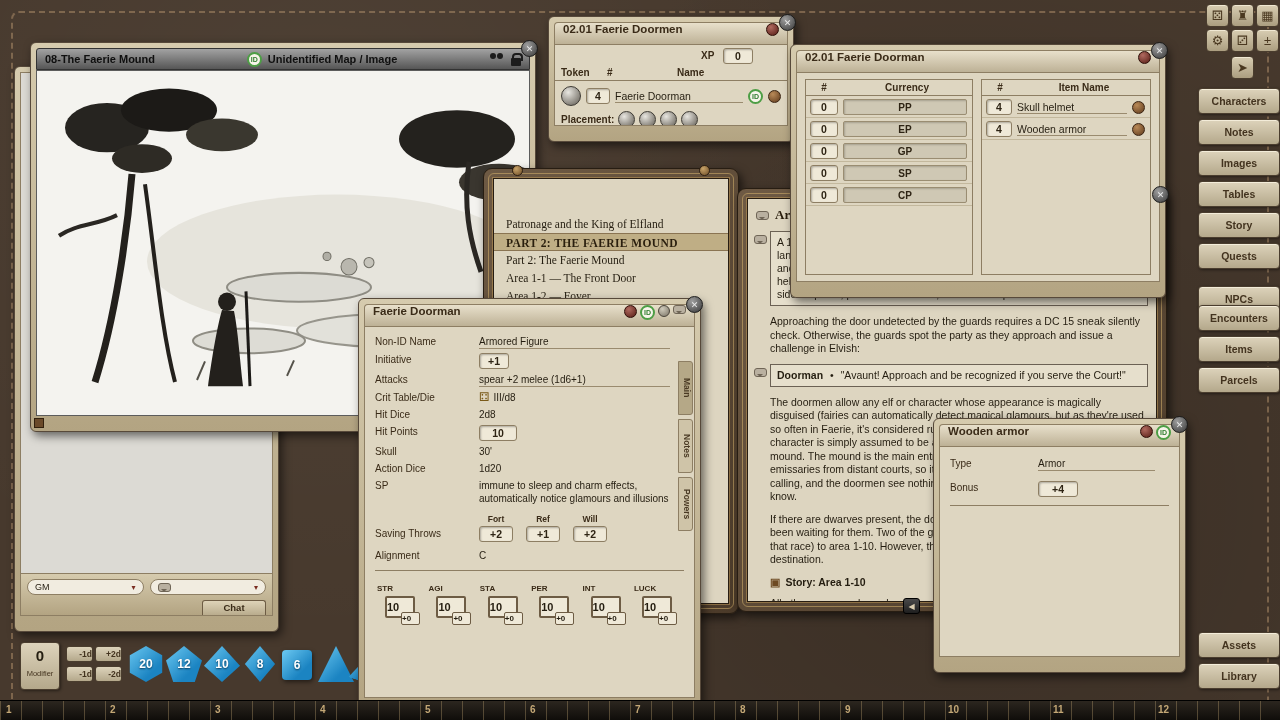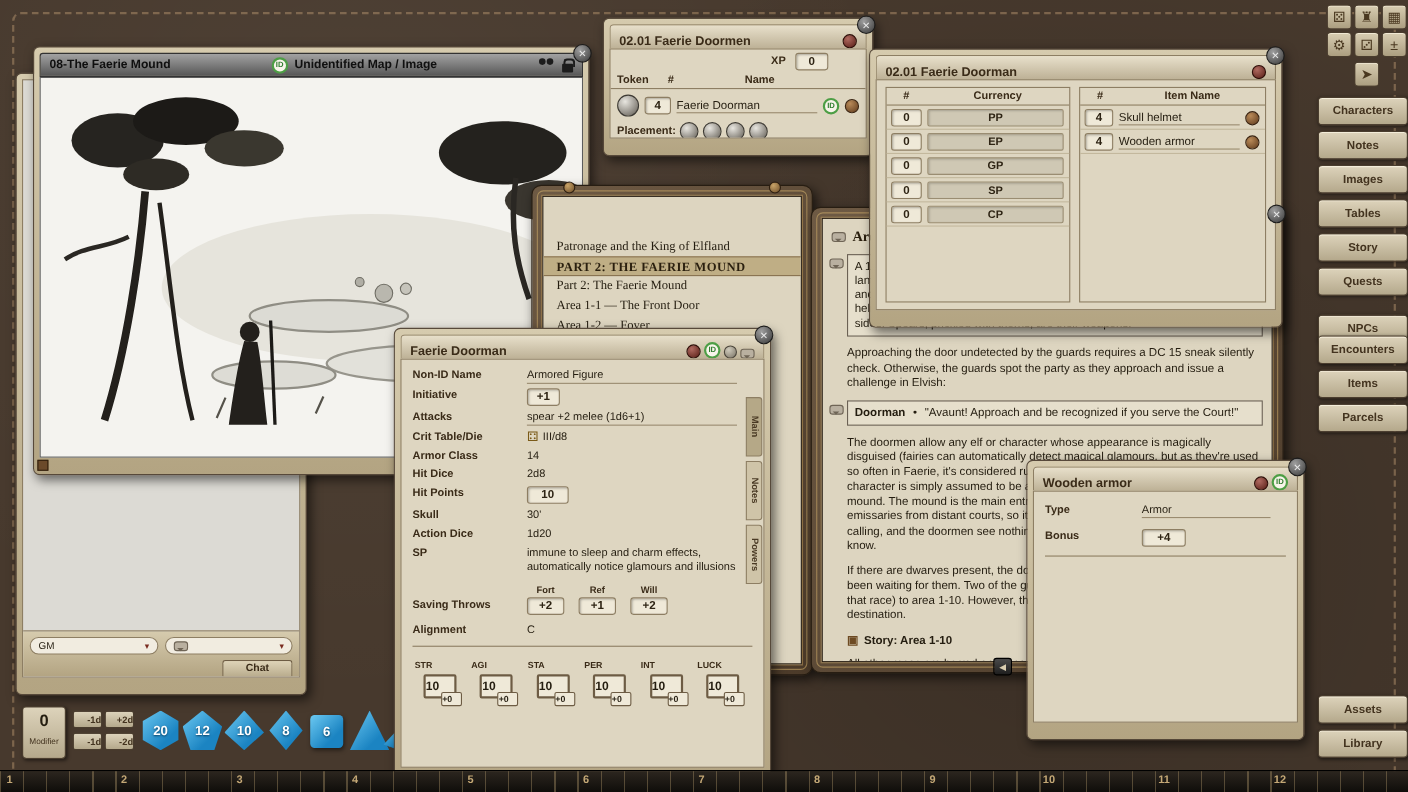--- a/index.html
+++ b/index.html
@@ -6,21 +6,21 @@
 html,body{width:1280px;height:720px;overflow:hidden}
 body{font-family:"Liberation Sans",sans-serif;background:#46392e;position:relative}
 #screen{position:absolute;inset:0;background:
  radial-gradient(circle at 25% 20%,rgba(255,255,255,.04),transparent 45%),
  radial-gradient(circle at 75% 70%,rgba(0,0,0,.18),transparent 55%),
  #47392d}
 #screen::before{content:"";position:absolute;inset:11px;border:2px dashed rgba(190,155,115,.45);border-radius:8px;pointer-events:none}
 
 
 .win{position:absolute;background:linear-gradient(#d6cbae,#b3a482);border:1px solid #57493a;border-radius:6px;padding:5px;box-shadow:3px 4px 10px rgba(0,0,0,.55)}
-.tbar{position:relative;height:22px;display:flex;align-items:flex-end;gap:3px;padding:0 8px;background:linear-gradient(#e8e0cb,#bdb196);border:1px solid #8d7e63;border-bottom:none;border-radius:4px 4px 0 0;font-weight:bold;font-size:11.5px;color:#3a2b18;white-space:nowrap}
+.tbar{position:relative;height:22px;display:flex;align-items:flex-start;gap:3px;padding:0 8px;background:linear-gradient(#e8e0cb,#bdb196);border:1px solid #8d7e63;border-bottom:none;border-radius:4px 4px 0 0;font-weight:bold;font-size:11.5px;color:#3a2b18;white-space:nowrap}
 .wbody{position:relative;background:#ded6c1;border:1px solid #8d7e63;height:calc(100% - 32px);overflow:hidden}
 .close{position:absolute;top:-3px;right:-3px;width:17px;height:17px;border-radius:50%;background:radial-gradient(circle at 35% 30%,#9f9f9f,#383838);border:1px solid #1c1c1c;color:#e9e9e9;font-size:9px;line-height:16px;text-align:center;z-index:6;cursor:pointer}
 .lockball{width:13px;height:13px;border-radius:50%;background:radial-gradient(circle at 35% 30%,#b06a60,#561c14);border:1px solid #2e0e08;margin-left:auto}
 .grayball{width:12px;height:12px;border-radius:50%;background:radial-gradient(circle at 35% 30%,#cfcabb,#7b7466);border:1px solid #4a443a}
 .idb{width:15px;height:15px;border-radius:50%;background:#f7f4ea;border:2px solid #4d9e45;color:#2f7d2f;font-size:7px;font-weight:bold;display:inline-flex;align-items:center;justify-content:center;flex:none}
 .dot{width:13px;height:13px;border-radius:50%;background:radial-gradient(circle at 35% 30%,#b98a58,#5f3a1c);border:1px solid #3a2412;flex:none}
 .boxf{display:inline-block;background:#efe9d8;border:1px solid #8d7e63;border-radius:3px;box-shadow:inset 1px 1px 2px rgba(0,0,0,.28);text-align:center;font-size:10.5px;font-weight:bold;color:#2e2414;height:16px;line-height:15px}
 .ulf{border-bottom:1px solid #9a8b6f}
 .lbl{font-weight:bold;font-size:10px;color:#3a2b18}
 .bubble{position:relative;width:13px;height:9px;background:#b9b0a0;border:1px solid #6f6556;border-radius:3px;flex:none}
@@ -42,21 +42,21 @@
 .map-tbar{position:relative;height:22px;display:flex;align-items:center;gap:6px;padding:0 8px;background:linear-gradient(#a2a2a2,#565656);border:1px solid #333;border-radius:3px 3px 0 0;font-size:11px;font-weight:bold;color:#0f0f0f;white-space:nowrap}
 .ppl{position:relative;width:16px;height:12px;flex:none}
 .ppl::before,.ppl::after{content:"";position:absolute;width:6px;height:6px;border-radius:50%;background:#1c1c1c;top:0}
 .ppl::before{left:1px}.ppl::after{left:8px}
 .padlock{position:relative;width:10px;height:8px;background:#1c1c1c;border-radius:1px;margin-top:5px;flex:none}
 .padlock::before{content:"";position:absolute;top:-5px;left:1px;width:7px;height:6px;border:2px solid #1c1c1c;border-bottom:none;border-radius:4px 4px 0 0}
 .resizer{position:absolute;left:3px;bottom:3px;width:10px;height:10px;background:#6b4a2a;border:1px solid #33210e}
 
 
 .nrow{display:flex;align-items:flex-start;gap:4px;margin:4px 10px 0 10px;padding-right:14px;font-size:10px;color:#241d10;line-height:13px}
-.nlab{width:100px;flex:none;font-weight:bold;color:#3a2b18}
+.nlab{width:100px;flex:none;font-weight:normal;color:#3a2b18}
 .nval{flex:1}
 .ndiv{border:none;border-top:1px solid #8d7e63;margin:8px 10px 0 10px}
 .ntab{position:absolute;right:1px;width:15px;height:54px;writing-mode:vertical-rl;font-size:8.5px;font-weight:bold;text-align:center;background:#cfc4a8;border:1px solid #8d7e63;border-radius:0 3px 3px 0;color:#4a3a24;cursor:pointer}
 .ab{width:46px;position:relative;text-align:left}
 .ab-box{margin:1px auto 0;width:30px;height:22px;background:#efe9d8;border:2px solid #6d5c44;border-radius:2px;font-size:11px;font-weight:bold;line-height:19px;color:#241d10}
 .ab-mod{position:absolute;right:3px;bottom:-7px;width:19px;height:13px;background:#efe9d8;border:1px solid #6d5c44;border-radius:2px;font-size:8px;line-height:11px;font-weight:bold;color:#241d10}
 .ab-lab{font-size:8px;font-weight:bold;color:#3a2b18}
 
 
 .stx{font-size:10.5px;line-height:13.5px;color:#241d10;margin:9px 8px 0 22px}
@@ -305,24 +305,20 @@
       <div class="nrow">
           <span class="nlab">Attacks</span>
           <span class="nval ulf">spear +2 melee (1d6+1)</span>
         </div>
       <div class="nrow">
           <span class="nlab">Crit Table/Die</span>
           <span style="color:#7a5a18;font-size:12px;line-height:12px">⚃</span>
           <span class="nval">III/d8</span>
         </div>
       <div class="nrow">
-          <span class="nlab">Armor Class</span>
-          <span class="nval">14</span>
-        </div>
-      <div class="nrow">
           <span class="nlab">Hit Dice</span>
           <span class="nval">2d8</span>
         </div>
       <div class="nrow">
           <span class="nlab">Hit Points</span>
           <span class="boxf" style="width:38px">10</span>
         </div>
       <div class="nrow">
           <span class="nlab">Skull</span>
           <span class="nval">30'</span>

